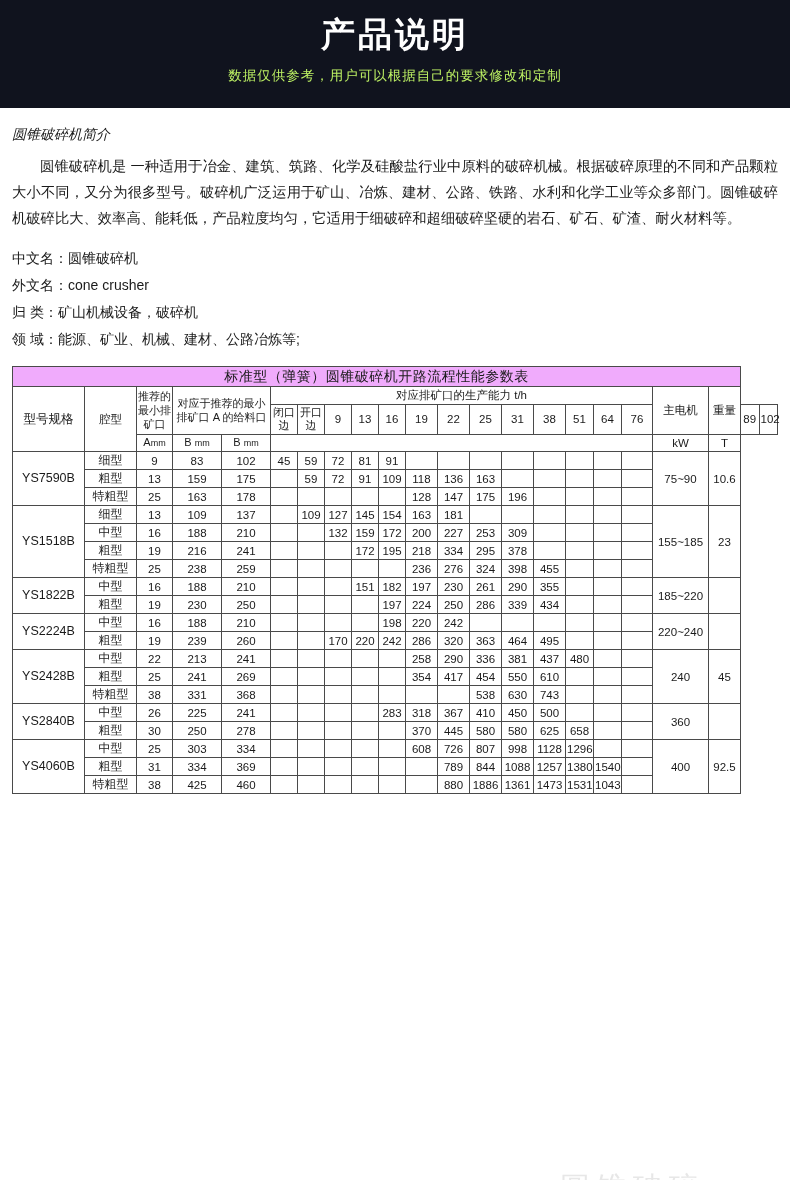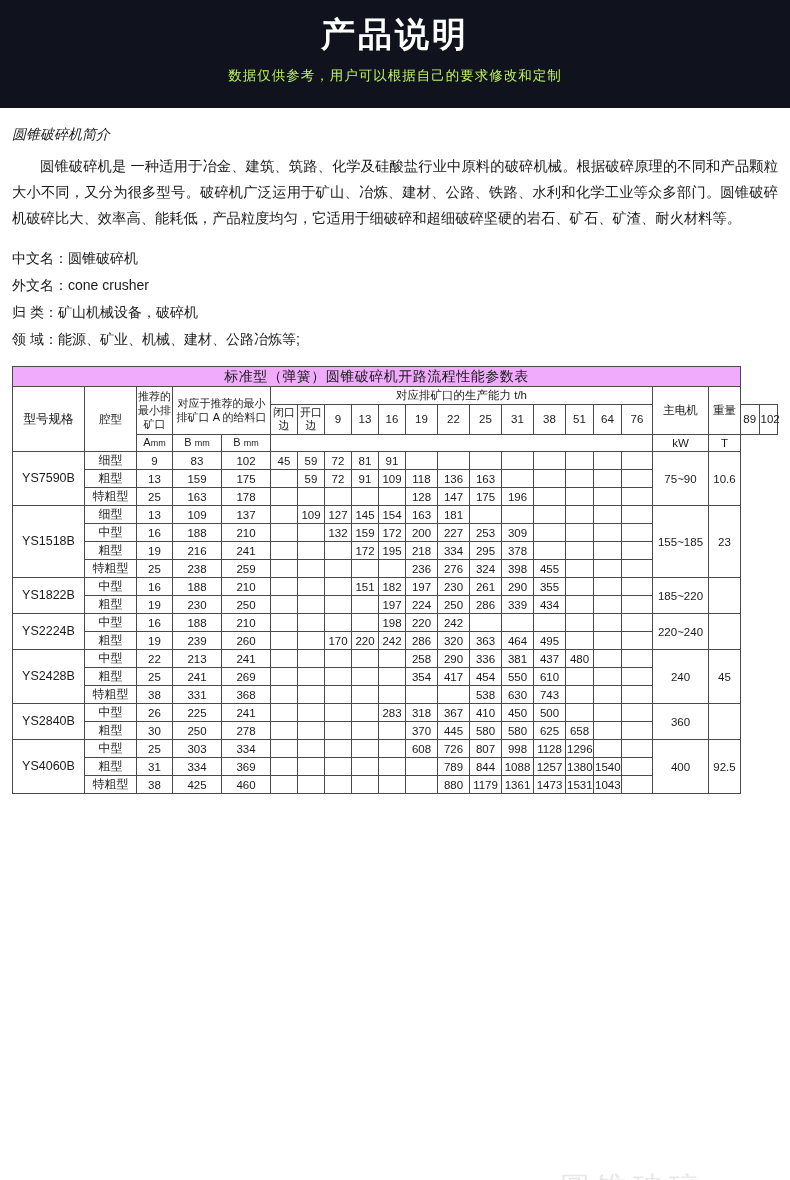--- a/index.html
+++ b/index.html
@@ -558,21 +558,21 @@
           <td>38</td>
           <td>425</td>
           <td>460</td>
           <td></td>
           <td></td>
           <td></td>
           <td></td>
           <td></td>
           <td></td>
           <td>880</td>
-          <td>1179</td>
+          <td>1886</td>
           <td>1361</td>
           <td>1473</td>
           <td>1531</td>
           <td>1043</td>
           <td></td>
         </tr>
       </tbody>
   </table>
 
   <div class="watermark wm2">圆锥破碎</div>

